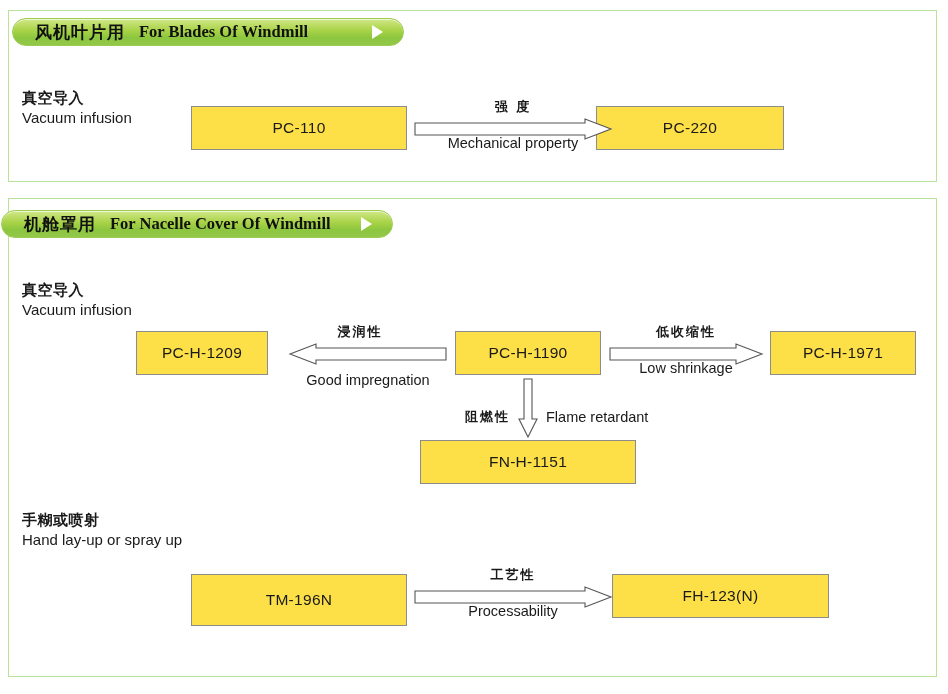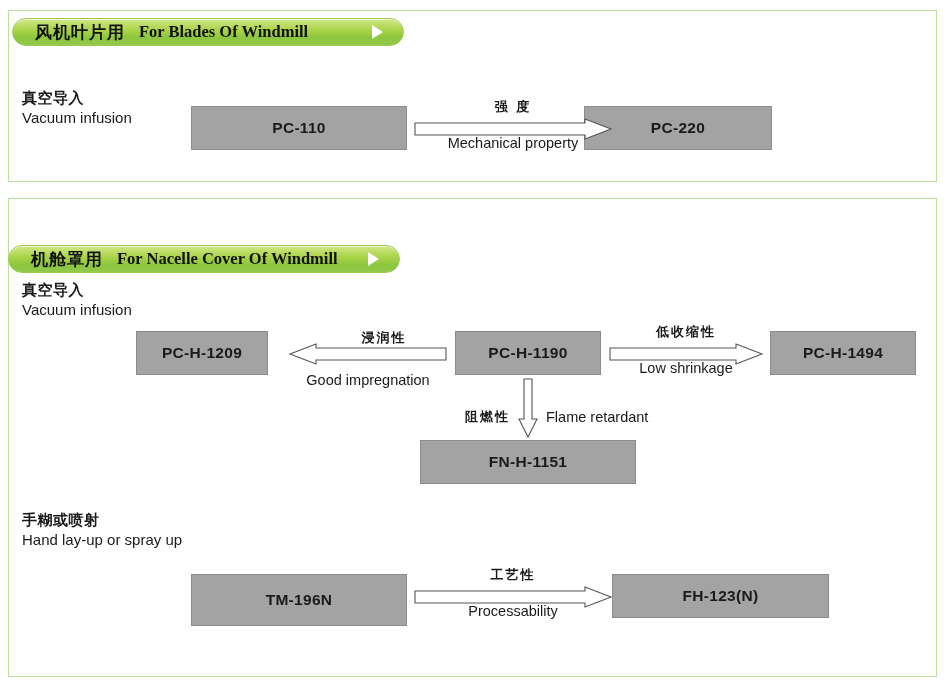--- a/index.html
+++ b/index.html
@@ -40,21 +40,21 @@
         #8cc63f 72%,
         #93c84a 100%);
     border: 1px solid #9ccb4e;
     box-shadow: inset 0 1px 0 rgba(255,255,255,0.65);
     display: flex;
     align-items: center;
     padding: 0 6px 0 22px;
     white-space: nowrap;
   }
   .pill-blades  { left: 12px; top: 18px;  width: 392px; }
-  .pill-nacelle { left: 8px; top: 210px; width: 392px; margin-top: 35px; }
+  .pill-nacelle { left: 1px; top: 210px; width: 392px; }
 
   .pill-cn {
     font-size: 17px;
     font-weight: bold;
     color: #111111;
     letter-spacing: 1px;
     font-family: "DejaVu Sans", "Liberation Sans", sans-serif;
   }
   .pill-en {
     font-size: 16.5px;
@@ -89,34 +89,33 @@
     font-family: "Liberation Sans", "DejaVu Sans", sans-serif;
   }
   .lbl-vac1  { left: 22px; top: 88px;  }
   .lbl-vac2  { left: 22px; top: 280px; }
   .lbl-hand  { left: 22px; top: 510px; }
 
   
   .pbox {
     position: absolute;
     border: 1px solid #8c8c8c;
-    background: #a3a3a3;
+    background: #fde047;
     display: flex;
     align-items: center;
     justify-content: center;
     font-size: 15.5px;
     color: #1a1a1a;
     letter-spacing: .3px;
     font-family: "Liberation Sans", "DejaVu Sans", sans-serif;
-    font-weight: bold;
   }
 
   
   .box-pc110 { left: 191px; top: 106px; width: 216px; height: 44px; }
-  .box-pc220 { left: 584px; top: 106px; width: 188px; height: 44px; }
+  .box-pc220 { left: 596px; top: 106px; width: 188px; height: 44px; }
   
   .box-1209  { left: 136px; top: 331px; width: 132px; height: 44px; }
   .box-1190  { left: 455px; top: 331px; width: 146px; height: 44px; }
   .box-1123  { left: 770px; top: 331px; width: 146px; height: 44px; }
   .box-1151  { left: 420px; top: 440px; width: 216px; height: 44px; }
   
   .box-tm196 { left: 191px; top: 574px; width: 216px; height: 52px; }
   .box-fh123 { left: 612px; top: 574px; width: 217px; height: 44px; }
 
   
@@ -143,21 +142,21 @@
     font-family: "Liberation Sans", "DejaVu Sans", sans-serif;
   }
 
   
   .conn-r1 { left: 415px; top: 119px; width: 196px; height: 20px; }
   .cap-r1-cn { left: 415px; top: 98px;  width: 196px; }
   .cap-r1-en { left: 405px; top: 135px; width: 216px; }
 
   
   .conn-r2l { left: 290px; top: 344px; width: 156px; height: 20px; }
-  .cap-r2l-cn { left: 306px; top: 323px; width: 156px; margin-top: 6px; }
+  .cap-r2l-cn { left: 282px; top: 323px; width: 156px; }
   .cap-r2l-en { left: 280px; top: 372px; width: 176px; }
 
   
   .conn-r2r { left: 610px; top: 344px; width: 152px; height: 20px; }
   .cap-r2r-cn { left: 610px; top: 323px; width: 152px; }
   .cap-r2r-en { left: 600px; top: 360px; width: 172px; }
 
   
   .conn-v { left: 518px; top: 379px; width: 20px; height: 58px; }
   .cap-v-cn { left: 440px; top: 408px; width: 70px; text-align: right; }
@@ -207,21 +206,21 @@
     <span class="pill-caret"></span>
   </div>
 
   <div class="proc-label lbl-vac2">
     <div class="proc-cn">真空导入</div>
     <div class="proc-en">Vacuum infusion</div>
   </div>
 
   <div class="pbox box-1209">PC-H-1209</div>
   <div class="pbox box-1190">PC-H-1190</div>
-  <div class="pbox box-1123">PC-H-1494</div>
+  <div class="pbox box-1123">PC-H-1971</div>
   <div class="pbox box-1151">FN-H-1151</div>
 
   <div class="conn conn-r2l">
     <svg width="156" height="20" viewBox="0 0 156 20">
       <path d="M156,4 L26,4 L26,0 L0,10 L26,20 L26,16 L156,16 Z" fill="#ffffff" stroke="#555555" stroke-width="1.1" stroke-linejoin="miter"></path>
     </svg>
   </div>
   <div class="arrow-cap cap-cn cap-r2l-cn">浸润性</div>
   <div class="arrow-cap cap-en cap-r2l-en">Good impregnation</div>
 

